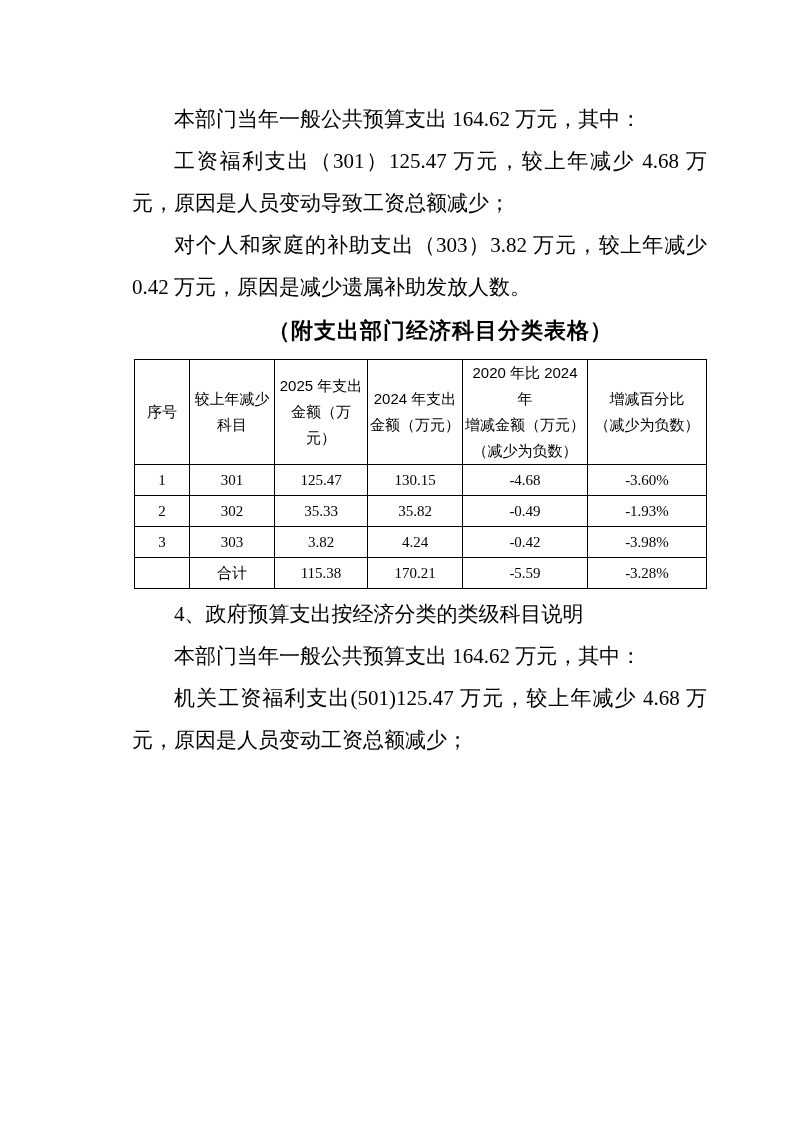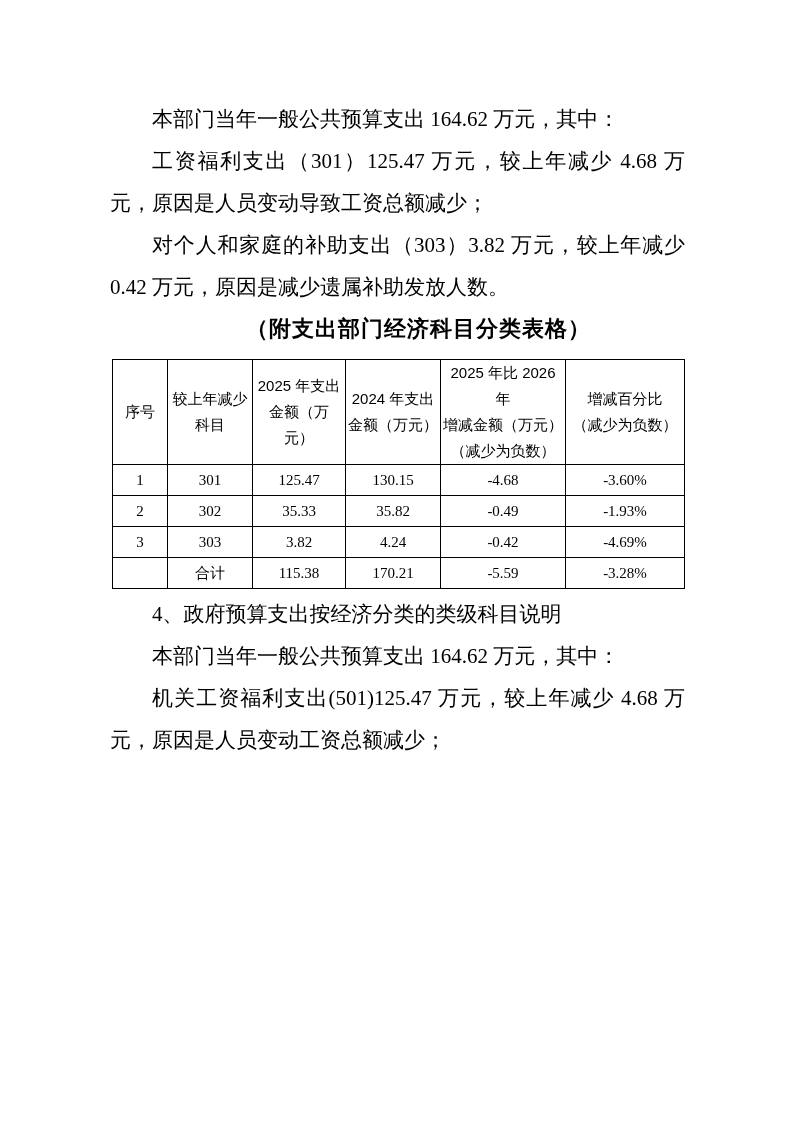--- a/index.html
+++ b/index.html
@@ -9,39 +9,39 @@
   }
   .page {
     position: relative;
     width: 793px;
     height: 1122px;
     background: #ffffff;
     overflow: hidden;
   }
   .content {
     position: absolute;
-    left: 110px;
+    left: 132px;
     top: 98px;
     width: 575px;
   }
   .para {
     margin: 0;
     font-family: "Liberation Serif", "DejaVu Serif", serif;
     font-size: 21px;
     line-height: 42px;
     color: #000000;
     text-align: justify;
     text-align-last: left;
   }
   .indent {
     text-indent: 42px;
   }
   .caption {
     margin: 0;
-    font-family: Liberation Mono, monospace;
+    font-family: Liberation Serif, serif;
     font-weight: bold;
     font-size: 22px;
     line-height: 46px;
     color: #000000;
     text-align: center;
     text-indent: 42px;
     letter-spacing: 1px;
   }
   table.budget-table {
     border-collapse: collapse;
@@ -99,21 +99,21 @@
       </colgroup>
       <thead>
         <tr>
           <th>序号</th>
           <th>较上年减少
 科目</th>
           <th>2025 年支出
 金额（万元）</th>
           <th>2024 年支出
 金额（万元）</th>
-          <th>2025 年比 2026 年
+          <th>2020 年比 2024 年
 增减金额（万元）
 （减少为负数）</th>
           <th>增减百分比
 （减少为负数）</th>
         </tr>
       </thead>
       <tbody>
         <tr>
           <td>1</td>
           <td>301</td>
@@ -129,21 +129,21 @@
           <td>35.82</td>
           <td>-0.49</td>
           <td>-1.93%</td>
         </tr>
         <tr>
           <td>3</td>
           <td>303</td>
           <td>3.82</td>
           <td>4.24</td>
           <td>-0.42</td>
-          <td>-4.69%</td>
+          <td>-3.98%</td>
         </tr>
         <tr>
           <td></td>
           <td>合计</td>
           <td>115.38</td>
           <td>170.21</td>
           <td>-5.59</td>
           <td>-3.28%</td>
         </tr>
       </tbody>

